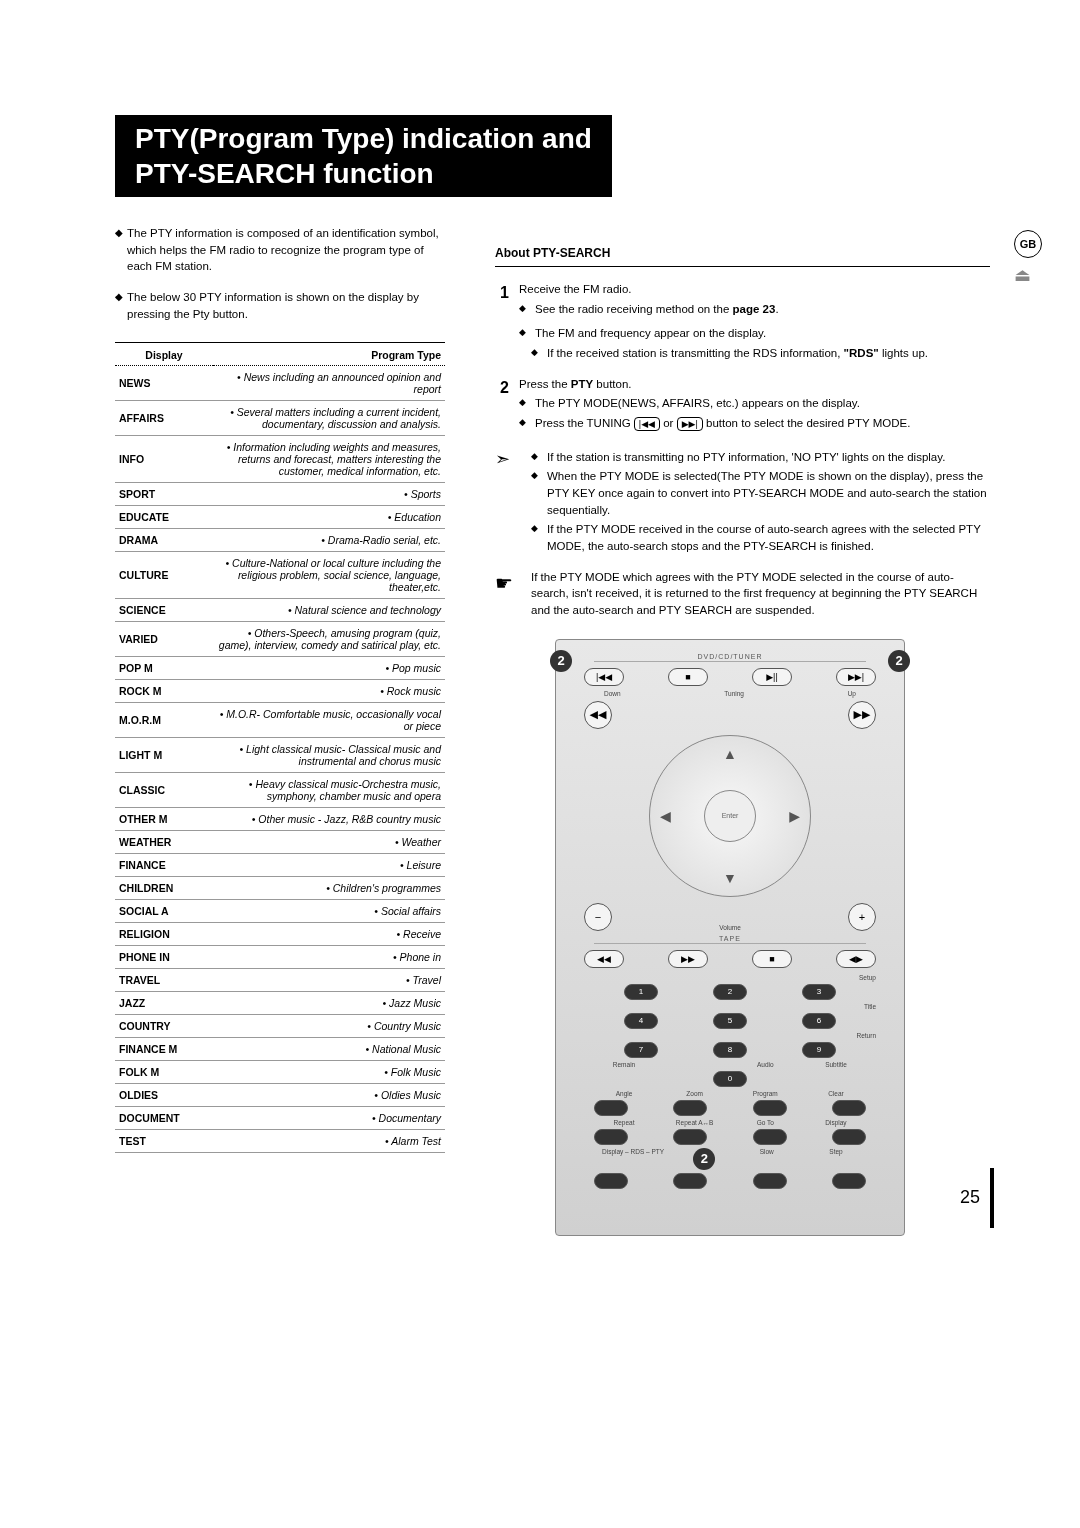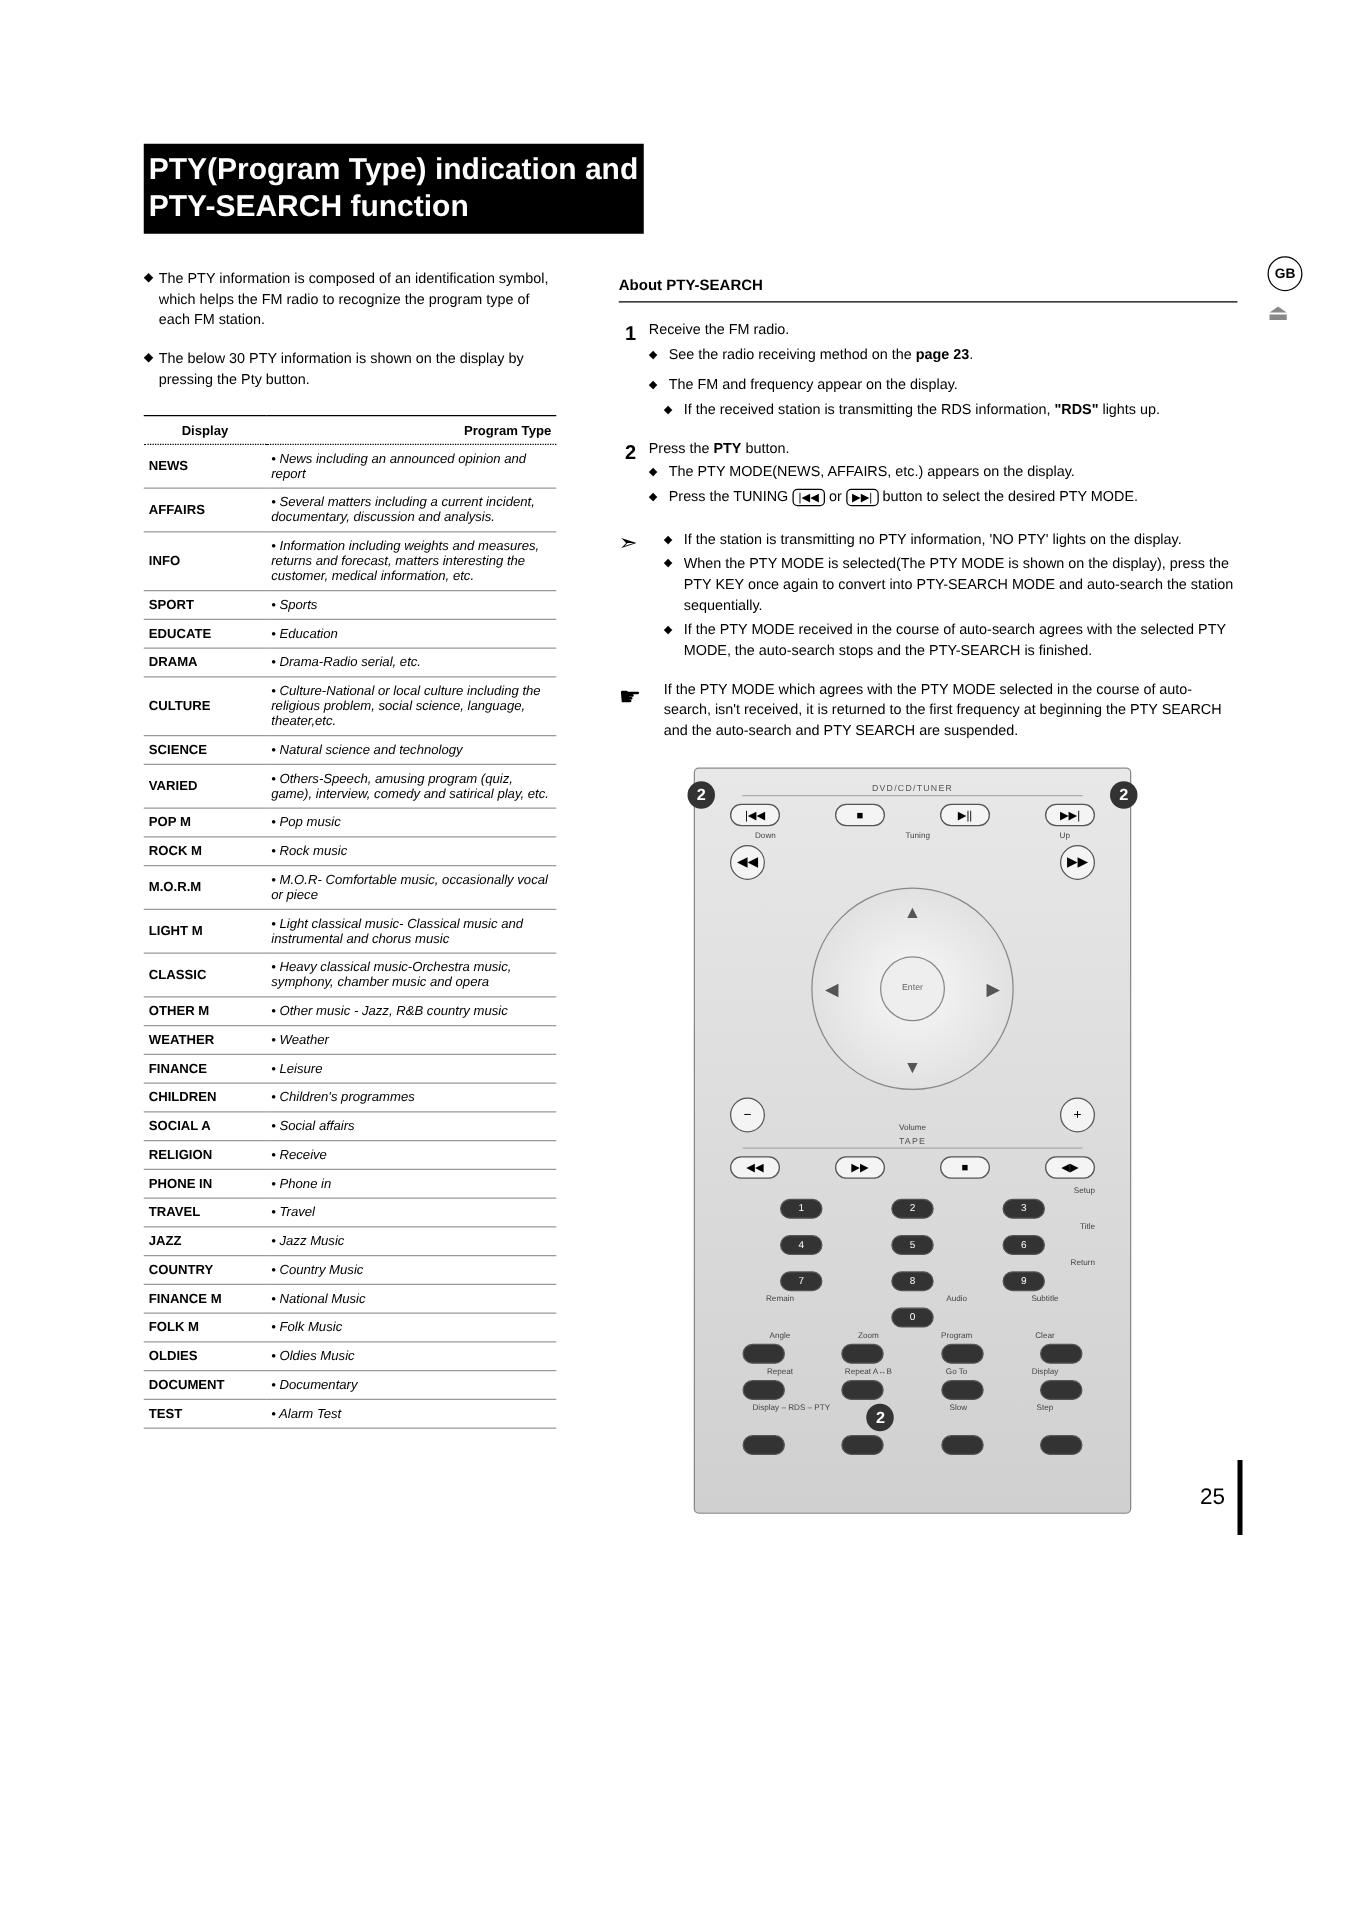--- a/index.html
+++ b/index.html
@@ -14,32 +14,32 @@
     width: 1080px;
     height: 1528px;
     position: relative;
     padding: 115px 90px 0 115px;
     box-sizing: border-box;
   }
   .title-bar {
     background: #000;
     color: #fff;
     font-weight: bold;
-    font-size: 24px;
+    font-size: 28px;
     line-height: 1.25;
-    padding: 6px 4px;
+    padding: 6px 20px;
     display: inline-block;
     margin-bottom: 28px;
   }
   .cols {
     display: flex;
     gap: 50px;
   }
   .col-left { width: 330px; }
-  .col-right { flex: 1; position: relative; }
+  .col-right { flex: 1; position: relative; margin-top: 15px; }
   .intro-item {
     display: flex;
     font-size: 11.5px;
     line-height: 1.45;
     margin-bottom: 14px;
   }
   .diamond {
     flex: 0 0 12px;
     font-size: 10px;
     padding-top: 1px;
@@ -57,21 +57,21 @@
     border-top: 1px solid #000;
     border-bottom: 1px dotted #000;
   }
   .ptable thead th:first-child { text-align: center; width: 90px;}
   .ptable td {
     padding: 5px 4px;
     border-bottom: 1px solid #999;
     vertical-align: middle;
   }
   .ptable td.disp { font-weight: bold; font-size: 10.5px; }
-  .ptable td.ptype { font-style: italic; font-size: 10.5px; }
+  .ptable td.ptype { font-style: italic; font-size: 10.5px; text-align: right; }
   .right-header {
     font-weight: bold;
     font-size: 12px;
     border-bottom: 1px solid #000;
     padding-bottom: 6px;
     margin-bottom: 14px;
     margin-top: 6px;
   }
   .step {
     display: flex;

